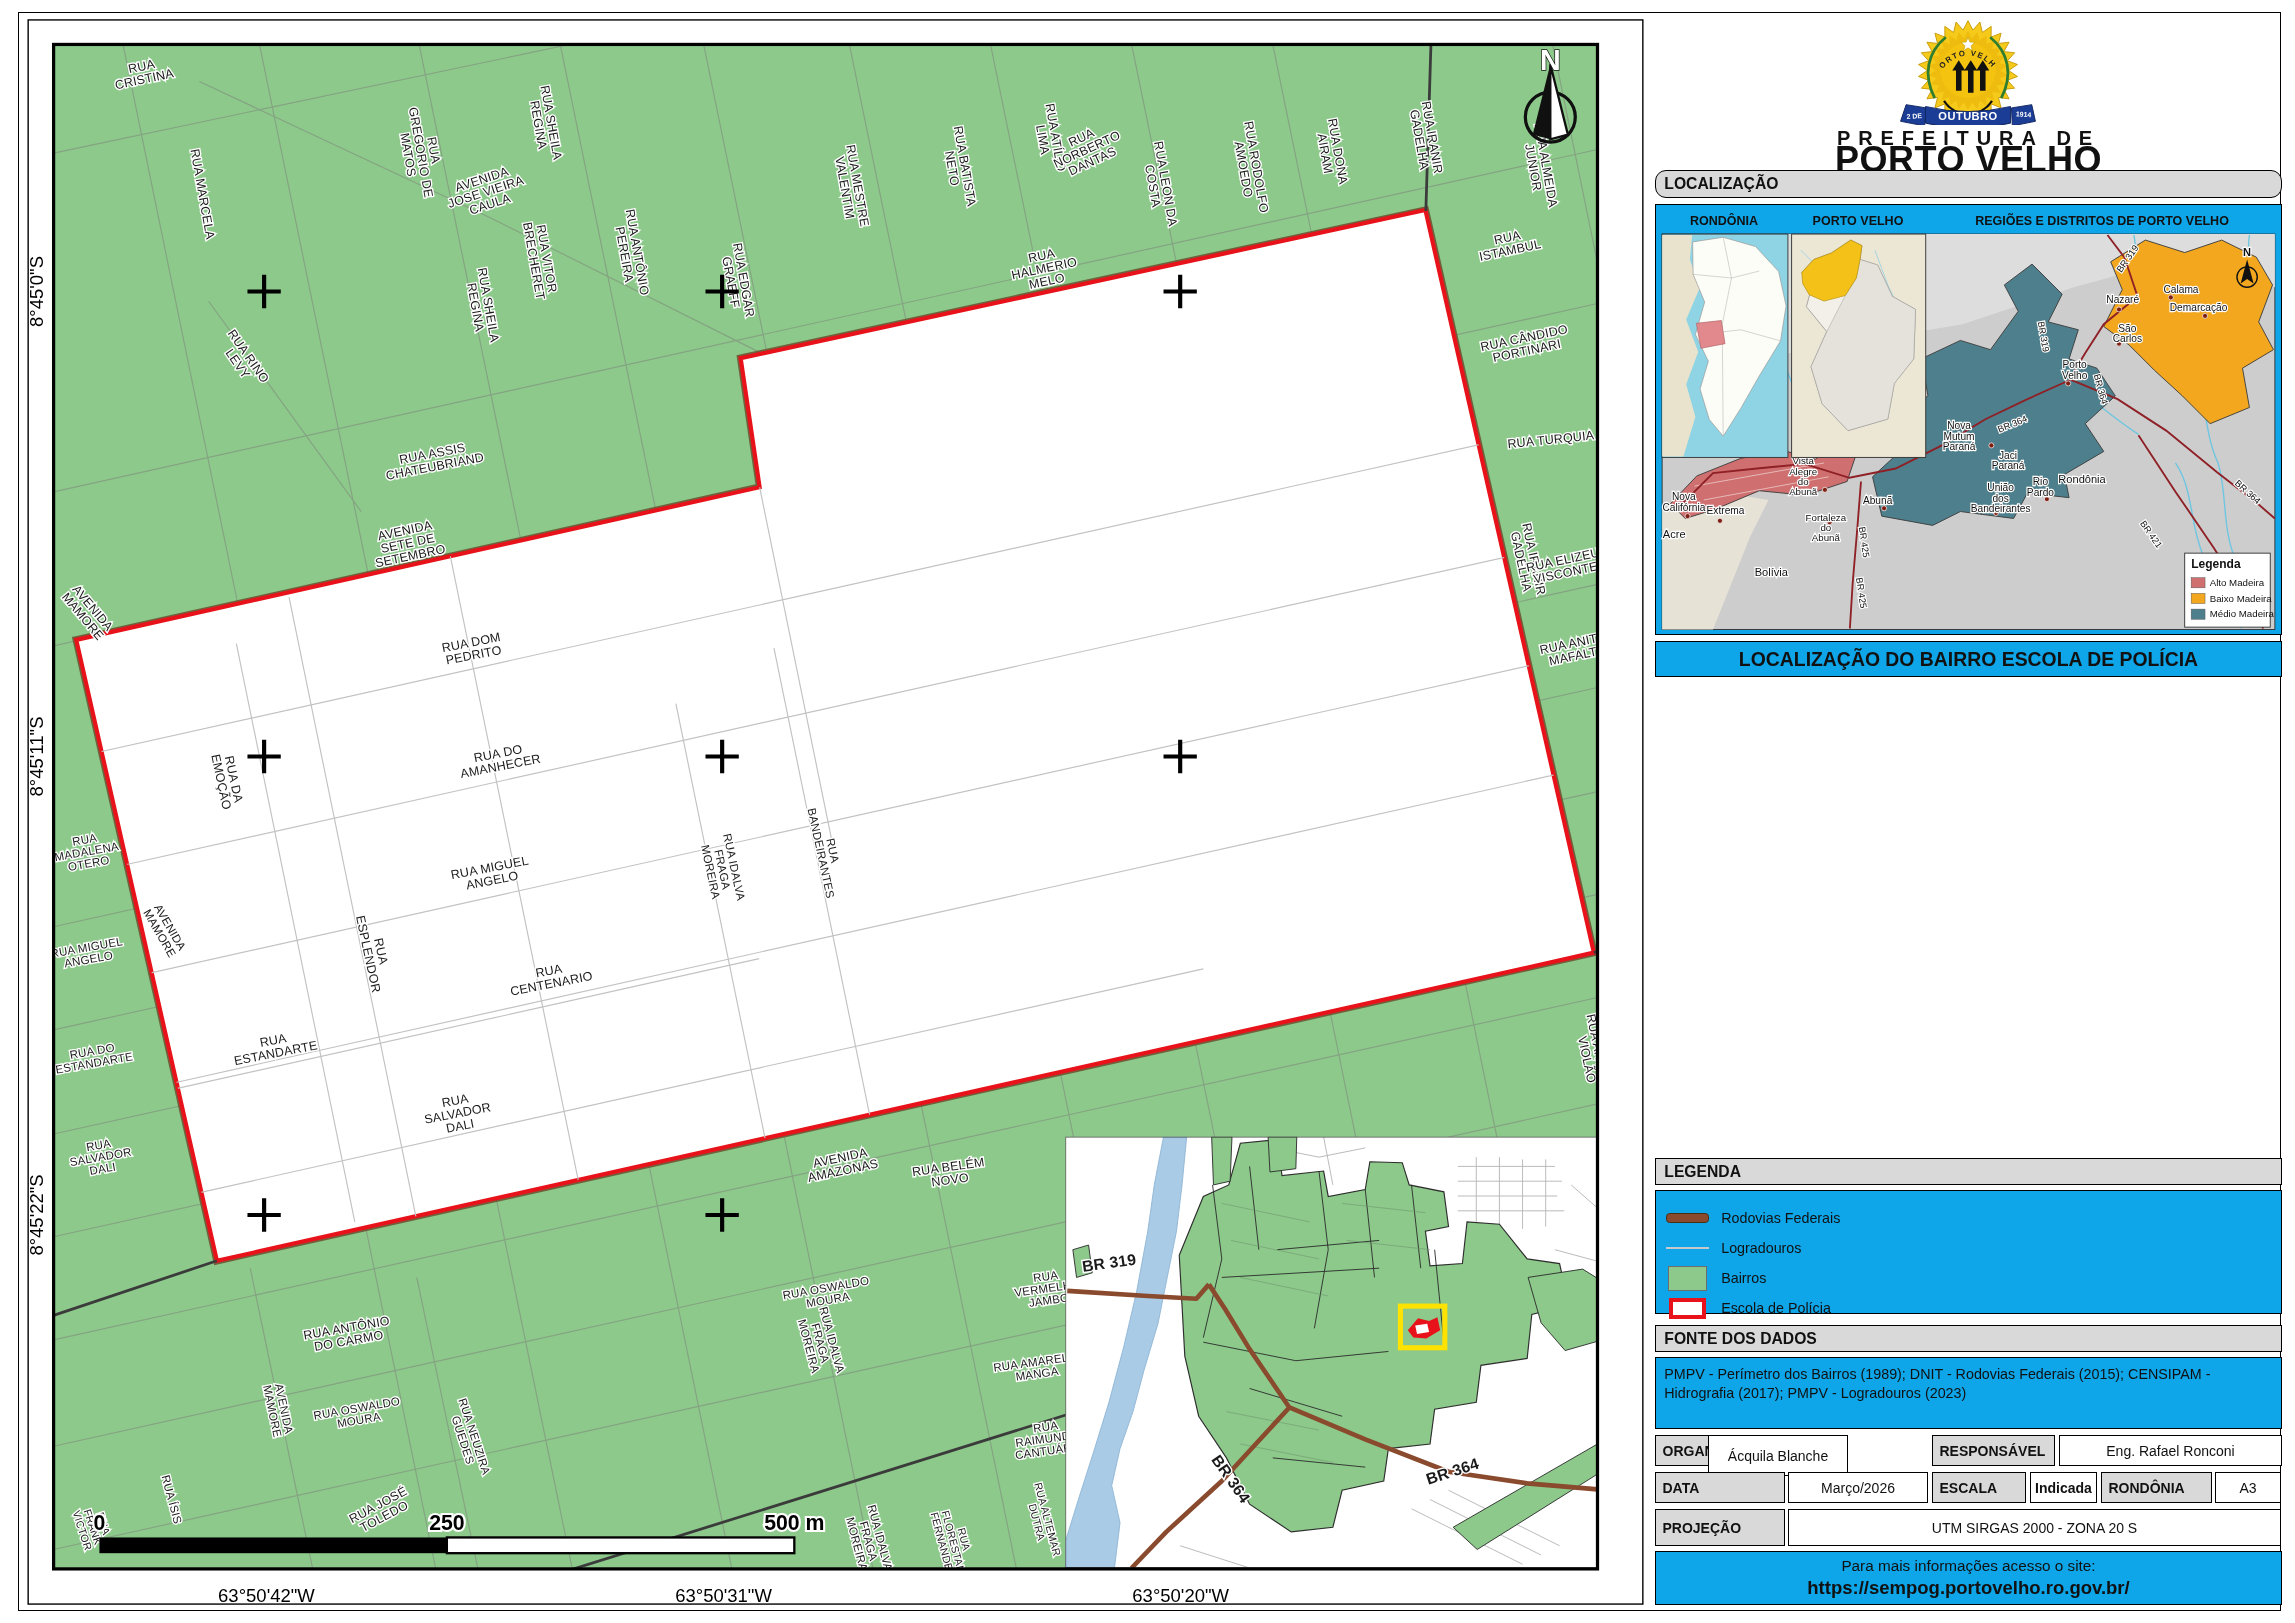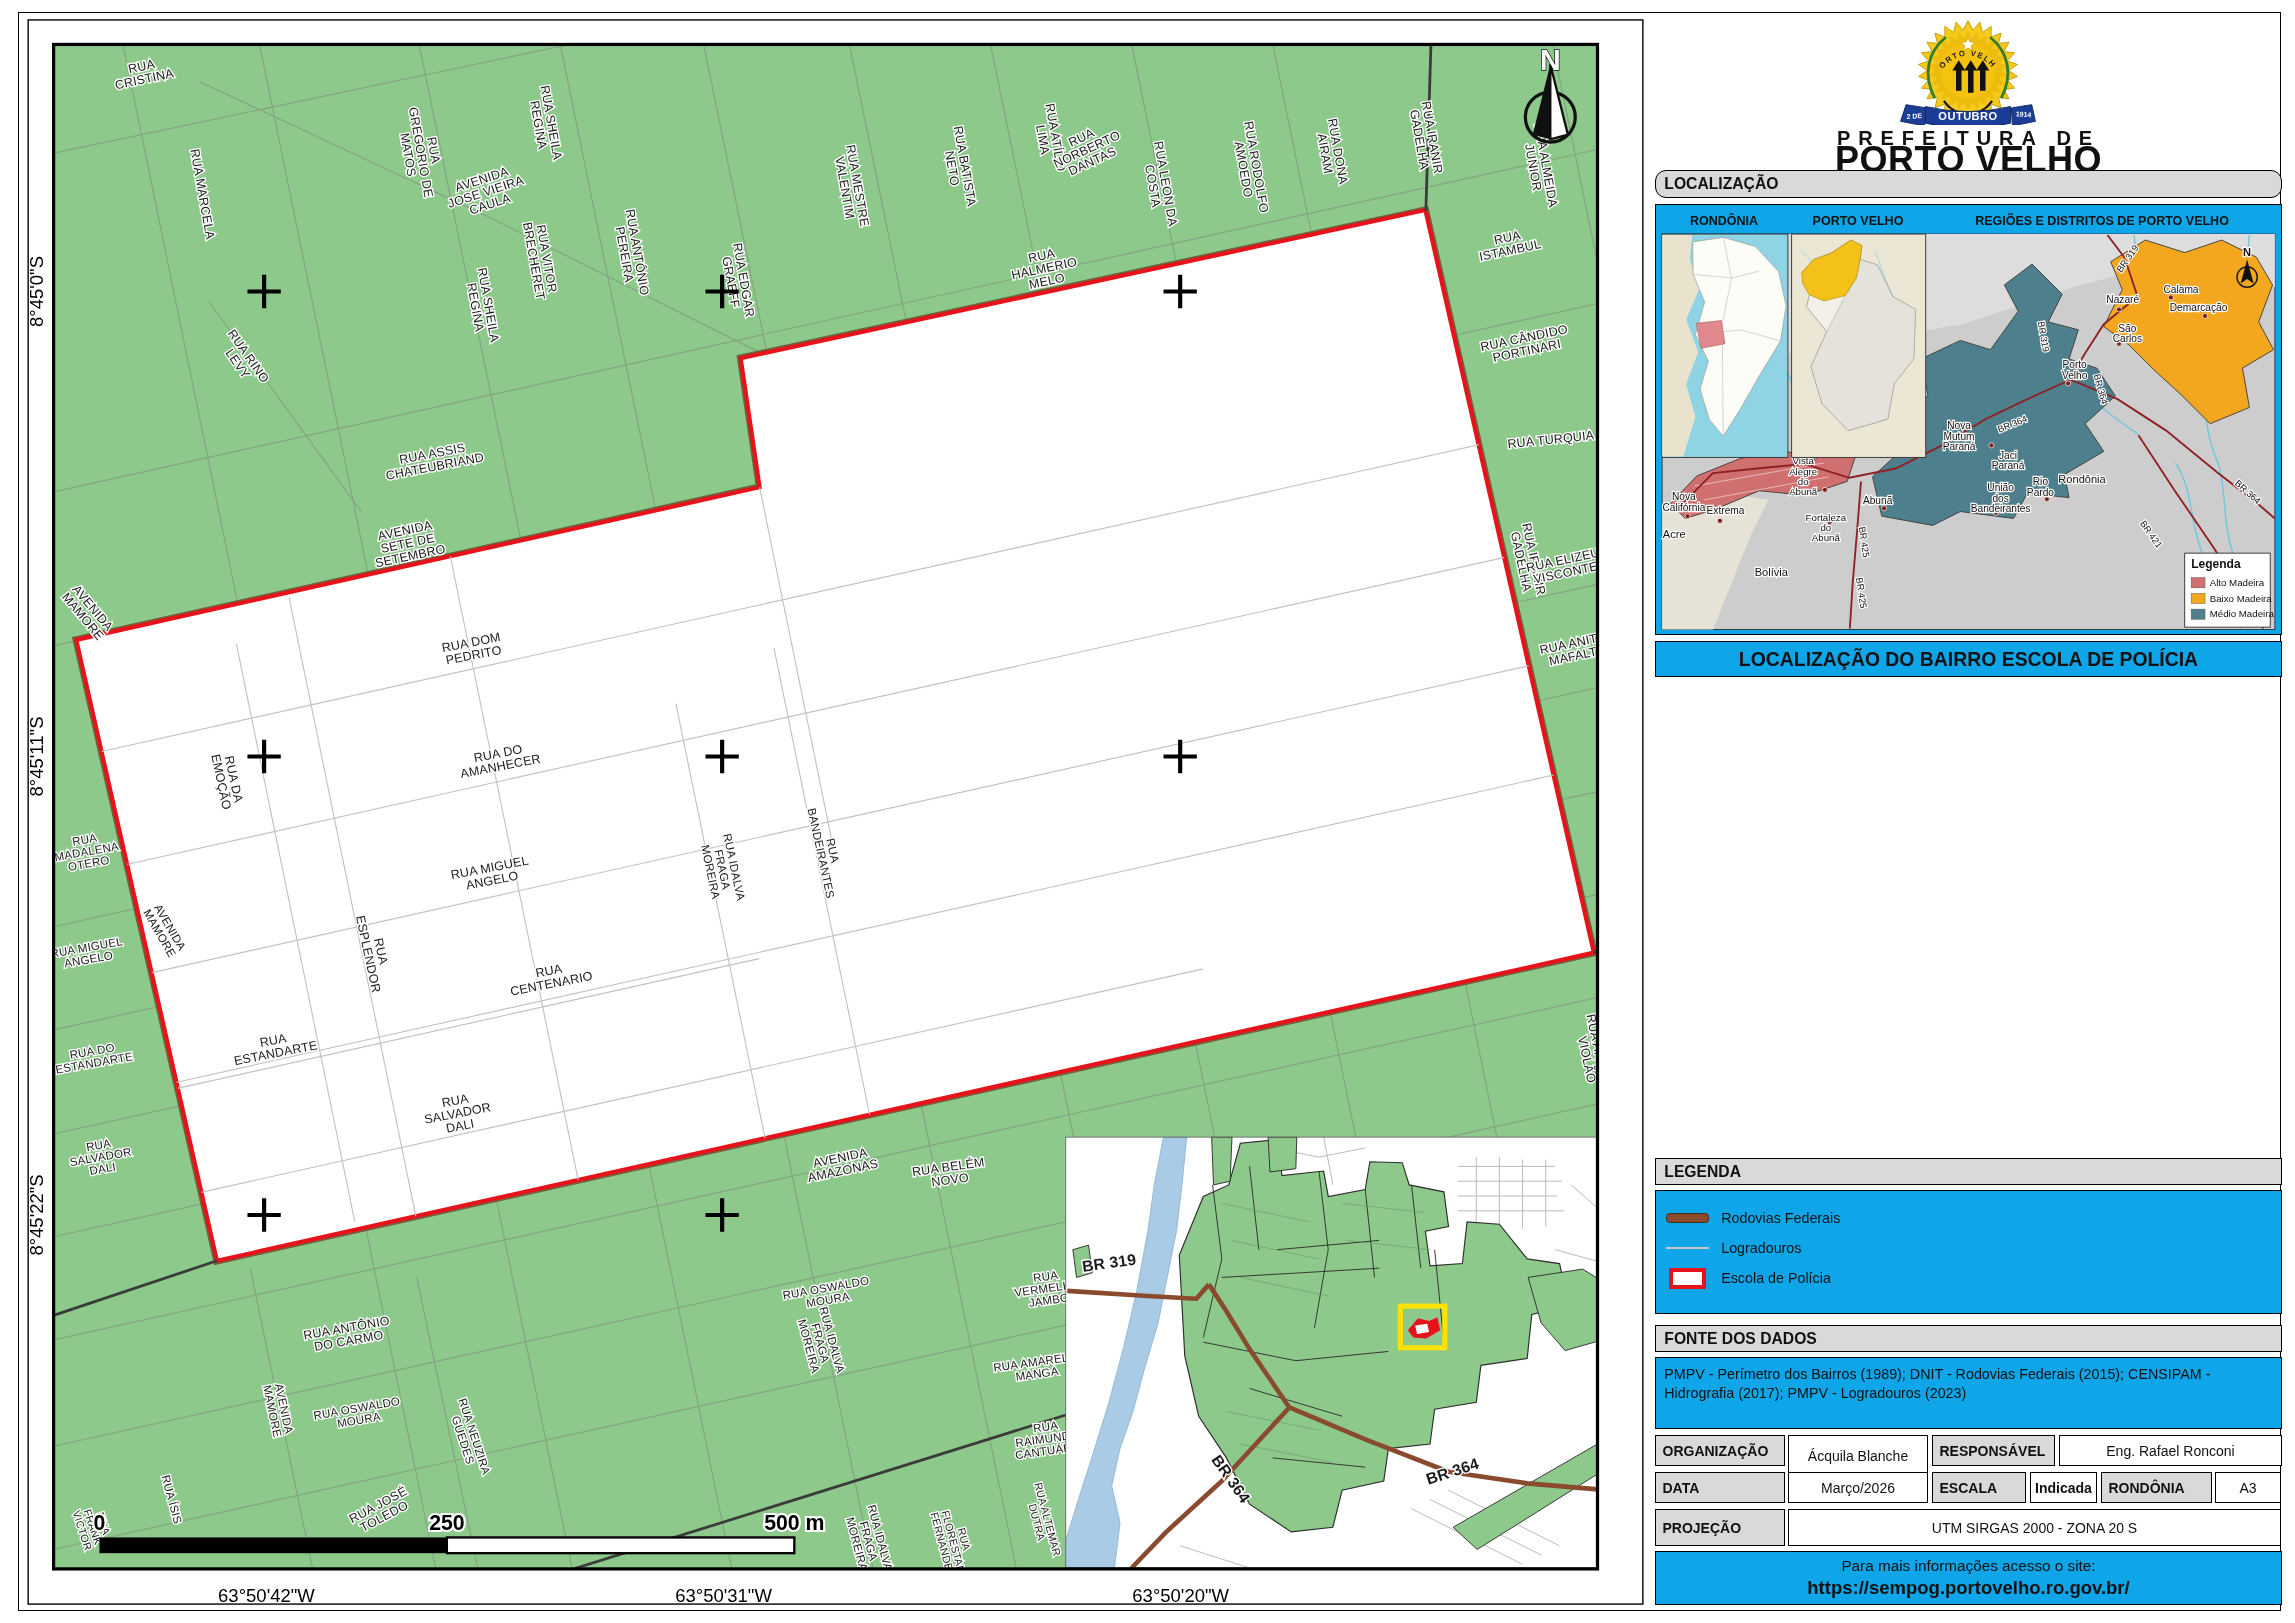--- a/index.html
+++ b/index.html
@@ -344,33 +344,39 @@
     <span class="leg-txt">Rodovias Federais</span>
   </div>
   <div class="leg-row">
     <span class="sw">
         <span class="sw-logr" style="width:43px;"></span>
       </span>
     <span class="leg-txt">Logradouros</span>
   </div>
   <div class="leg-row">
     <span class="sw">
+        <span class="sw-bairro" style="width:37px;"></span>
+      </span>
+    <span class="leg-txt">Bairros</span>
+  </div>
+  <div class="leg-row">
+    <span class="sw">
         <span class="sw-escola" style="width:37px;"></span>
       </span>
     <span class="leg-txt">Escola de Polícia</span>
   </div>
 </div>
 
 <div class="abs bar" style="left:1655px;top:1325px;width:627px;height:27px;">FONTE DOS DADOS</div>
 <div class="abs wbox" style="left:1655px;top:1357px;width:627px;height:72px;">
   <div id="fonte-text">PMPV - Perímetro dos Bairros (1989); DNIT - Rodovias Federais (2015); CENSIPAM - Hidrografia (2017); PMPV - Logradouros (2023)</div>
 </div>
 
 <div class="abs cell-l" style="left:1655px;top:1435px;width:130px;height:31px;">ORGANIZAÇÃO</div>
-<div class="abs cell-v" style="left:1788px;top:1435px;width:140px;height:41px;">Ácquila Blanche</div>
+<div class="abs cell-v" style="left:1708px;top:1435px;width:140px;height:41px;">Ácquila Blanche</div>
 <div class="abs cell-l" style="left:1932px;top:1435px;width:123px;height:31px;">RESPONSÁVEL</div>
 <div class="abs cell-v" style="left:2059px;top:1435px;width:223px;height:31px;">Eng. Rafael Ronconi</div>
 
 <div class="abs cell-l" style="left:1655px;top:1472px;width:130px;height:31px;">DATA</div>
 <div class="abs cell-v" style="left:1788px;top:1472px;width:140px;height:31px;">Março/2026</div>
 <div class="abs cell-l" style="left:1932px;top:1472px;width:94px;height:31px;">ESCALA</div>
 <div class="abs cell-v" style="left:2030px;top:1472px;width:67px;height:31px;font-weight:bold;">Indicada</div>
 <div class="abs cell-l" style="left:2101px;top:1472px;width:111px;height:31px;">RONDÔNIA</div>
 <div class="abs cell-v" style="left:2215px;top:1472px;width:66px;height:31px;">A3</div>
 

